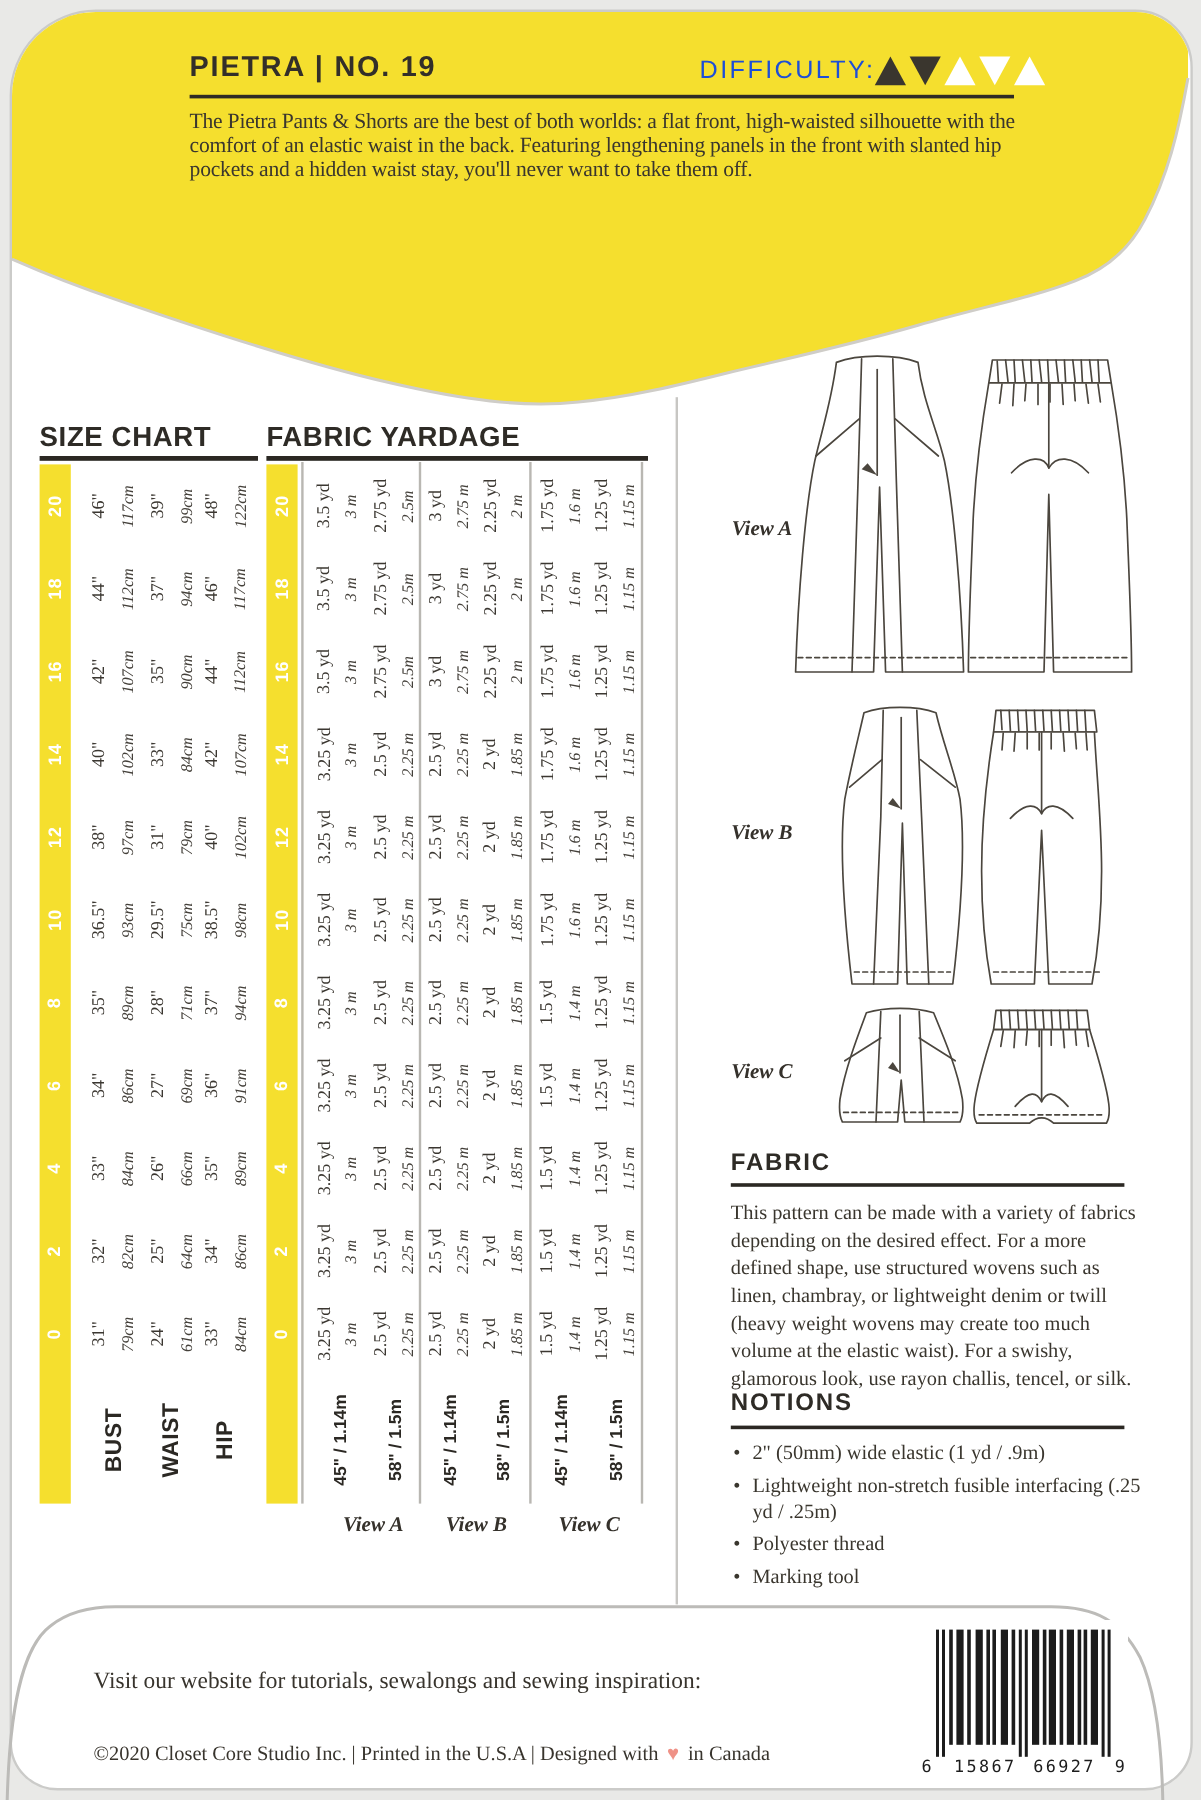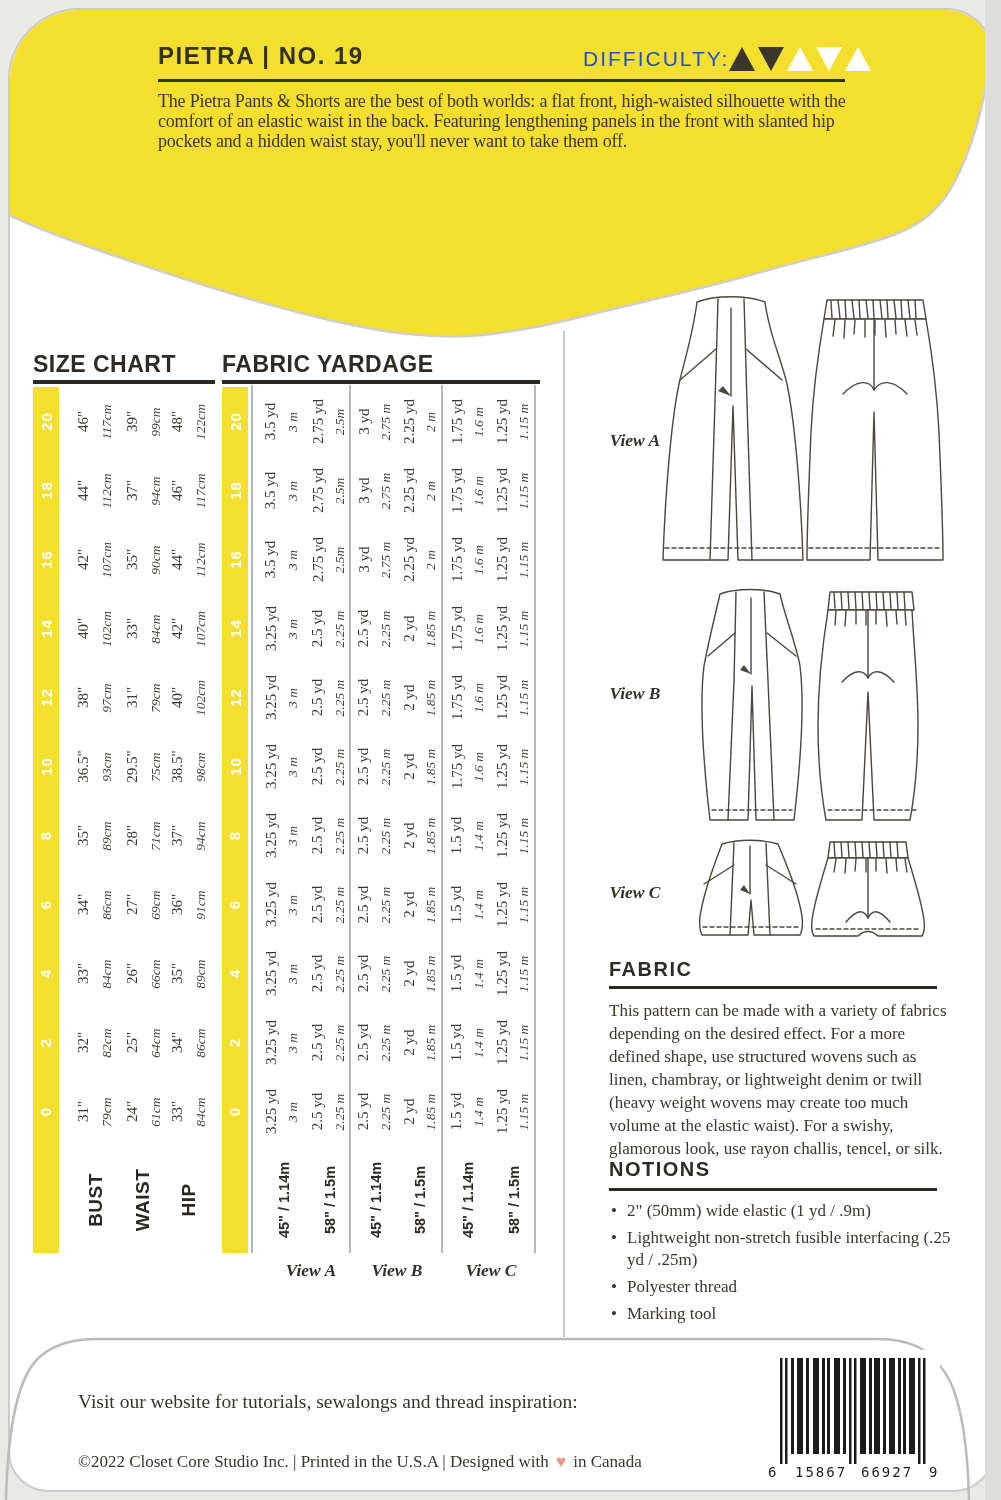--- a/index.html
+++ b/index.html
@@ -1,17 +1,17 @@
 <!DOCTYPE html>
 <html style="--yellow: #F5DF2E; --ink: #3A362E; --heart: #EF9287;"><head>
 <meta charset="utf-8">
 <style>
   html,body{margin:0;padding:0;background:#dcdcda;}
   #page{position:relative;width:985px;height:1500px;background:#e9e9e7;overflow:hidden;
-        font-family:"Liberation Serif",serif;color:#38342d;}
+        font-family:"Liberation Serif",serif;color:#38342d;padding-left:16px;}
   #page *{box-sizing:border-box;}
   .abs{position:absolute;}
 
   
   .envelope{position:absolute;left:8px;top:8px;width:986px;height:1484px;background:#ffffff;
             border:2px solid #cbcbc9;border-radius:72px 48px 40px 40px;overflow:hidden;}
 
   
   .flap-title{position:absolute;left:158px;top:42px;font-family:"Liberation Sans",sans-serif;
               font-weight:bold;font-size:24px;letter-spacing:1.5px;color:#332f29;}
@@ -172,23 +172,23 @@
         <li>Lightweight non-stretch fusible interfacing (.25 yd / .25m)</li>
         <li>Polyester thread</li>
         <li>Marking tool</li>
       </ul>
   </div>
 
   <svg class="abs" style="left:0;top:1325px;" width="1001" height="175" viewBox="0 0 1001 175" fill="none">
     <path d="M6,175 C8,100 18,48 42,30 Q62,14 96,14 L876,14 C914,14 934,26 950,56 C963,84 968,130 969,175" stroke="#bcbbb8" stroke-width="2.5"></path>
   </svg>
 
-  <div class="footer-visit">Visit our website for tutorials, sewalongs and thread inspiration:</div>
+  <div class="footer-visit">Visit our website for tutorials, sewalongs and sewing inspiration:</div>
   <div class="footer-copy">
-    <span>©2022 Closet Core Studio Inc. | Printed in the U.S.A | Designed with</span>
+    <span>©2020 Closet Core Studio Inc. | Printed in the U.S.A | Designed with</span>
     <span class="heart">♥</span>
     <span>in Canada</span>
   </div>
 
   <svg class="abs" style="left:764px;top:1350px;" width="176" height="134" viewBox="0 0 176 134">
     <rect x="0" y="0" width="176" height="134" fill="#ffffff"></rect>
     <g fill="#1c1c1c">
       <rect x="16" y="8" width="2.5" height="106"></rect>
         <rect x="21" y="8" width="2.5" height="106"></rect>
       <rect x="27" y="8" width="3" height="96"></rect>

